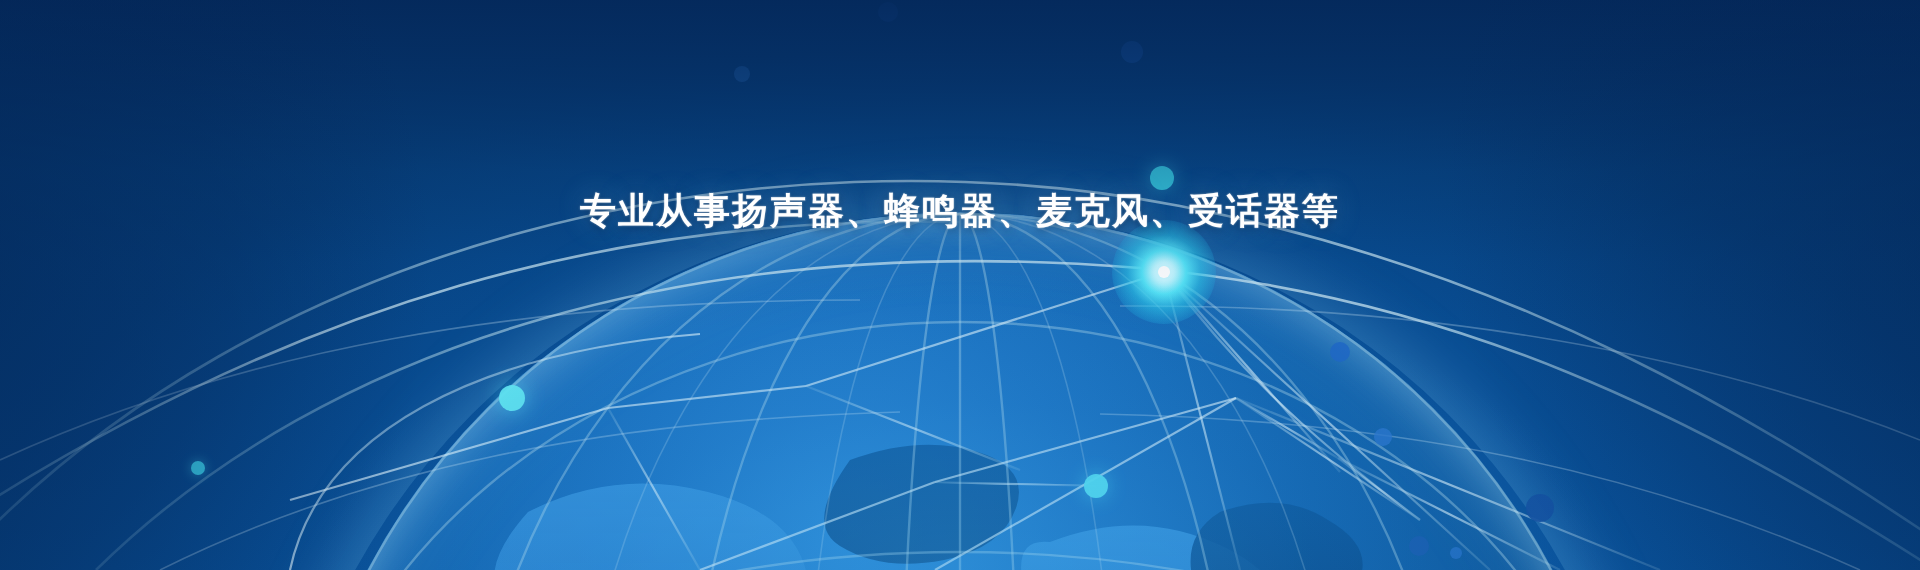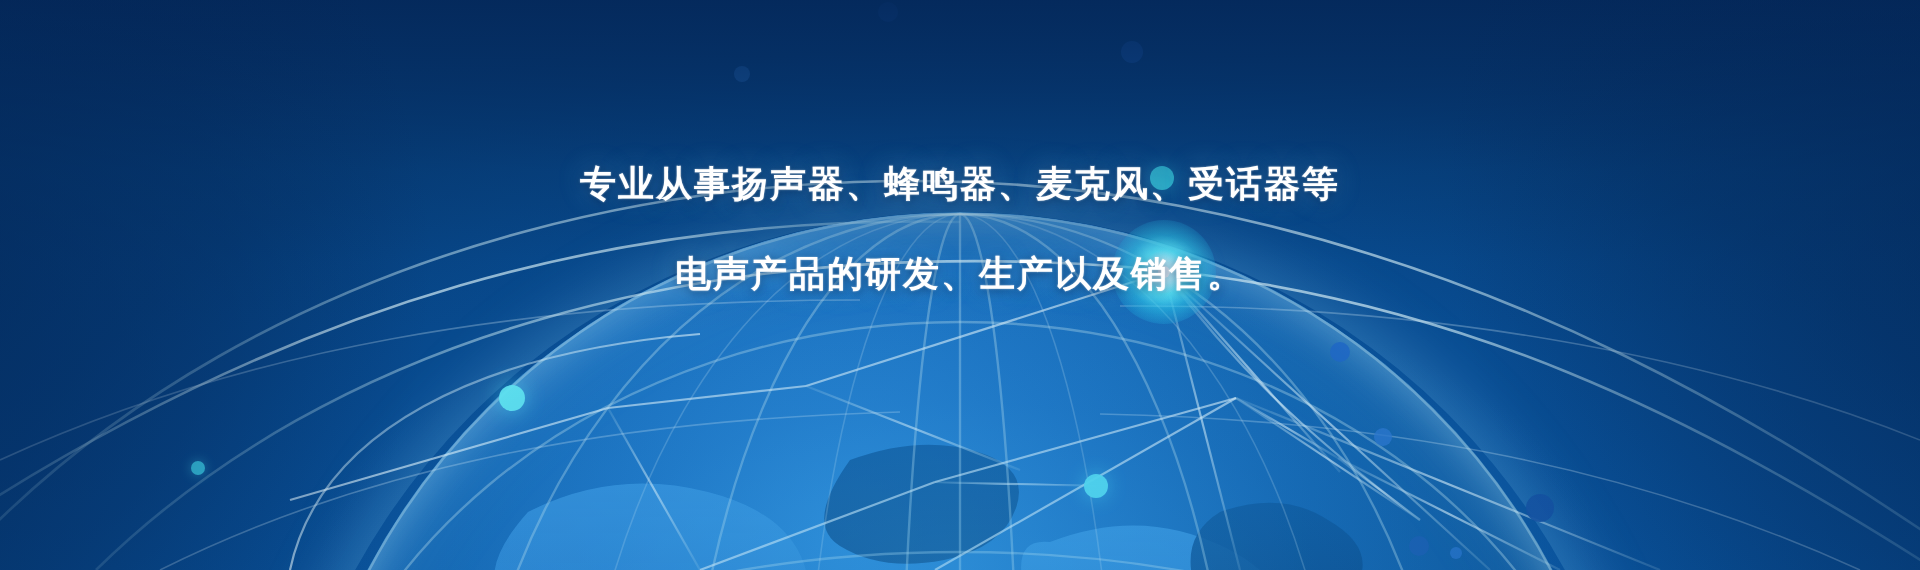--- a/index.html
+++ b/index.html
@@ -123,21 +123,21 @@
     text-align:center;
     color:#ffffff;
     font-weight:bold;
     letter-spacing:2px;
     white-space:nowrap;
     text-shadow:
       0 0 2px rgba(255,255,255,0.55),
       0 2px 10px rgba(0,30,70,0.60),
       0 0 26px rgba(120,200,245,0.40);
   }
-  .line1 { top:160px; font-size:36px; }
+  .line1 { top:187px; font-size:36px; }
   .line2 { top:250px; font-size:36px; }
 </style>
 </head>
 <body>
 
 <div id="banner">
 
   <div class="bg-base"></div>
 
   <div class="globe-wrap">
@@ -275,15 +275,14 @@
       <div class="dot" style="left: 198px; top: 468px; width: 14px; height: 14px; background: rgb(63, 216, 238); opacity: 0.9; box-shadow: rgba(80, 225, 245, 0.55) 0px 0px 11.2px;"></div>
       <div class="dot" style="left: 1096px; top: 486px; width: 24px; height: 24px; background: rgb(86, 224, 240); opacity: 0.95; box-shadow: rgba(80, 225, 245, 0.55) 0px 0px 19.2px;"></div>
     </div>
 
   <div class="bg-top-dark"></div>
   <div class="bg-vignette-l"></div>
   <div class="bg-vignette-r"></div>
   <div class="bg-glow-center"></div>
 
   <div class="headline line1">专业从事扬声器、蜂鸣器、麦克风、受话器等</div>
-  <div class="headline line2">电声产品的研发、生产以及销售。</div>
 
 </div>
 
 </body></html>

